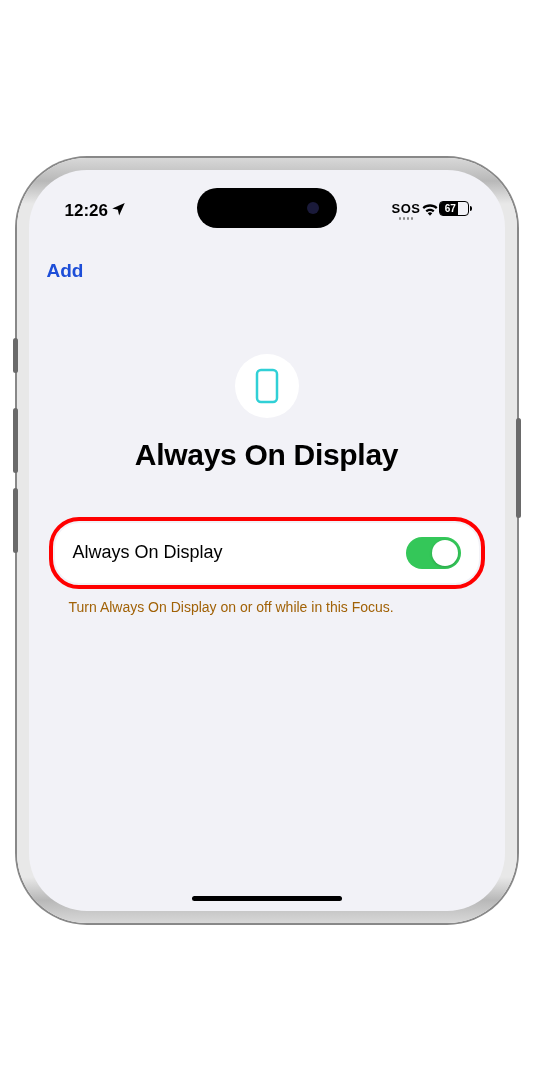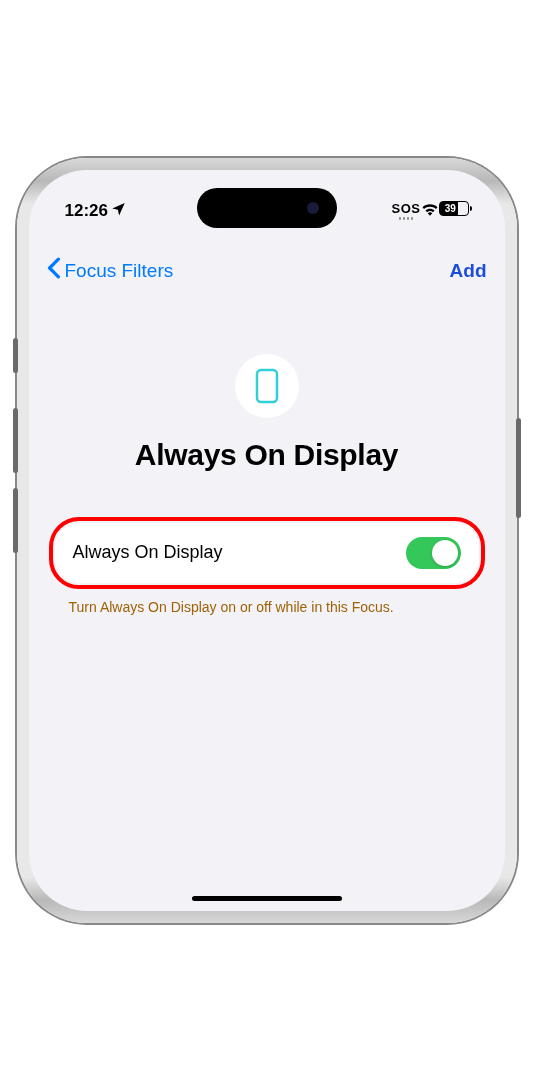--- a/index.html
+++ b/index.html
@@ -261,34 +261,26 @@
               <span></span>
               <span></span>
             </div>
         </div>
         <span>
           <svg width="18" height="14" viewBox="0 0 24 18" fill="#000">
               <path d="M12 18l-3-3.5c1.7-1.5 4.3-1.5 6 0L12 18zm-6-7c3.3-3 8.7-3 12 0l-2 2.3c-2.2-2-5.8-2-8 0L6 11zm-4-4.5c5.5-5 14.5-5 20 0L20 9c-4.4-4-11.6-4-16 0L2 6.5z"></path>
             </svg>
         </span>
         <div class="battery">
-          <div class="battery-fill">39</div>
+          <div class="battery-fill">67</div>
         </div>
       </div>
     </div>
 
     <div class="nav-bar">
-      <div class="nav-back">
-        <span>
-          <svg width="14" height="22" viewBox="0 0 12 20" fill="none" stroke="#007aff" stroke-width="3" stroke-linecap="round" stroke-linejoin="round">
-              <path d="M10 2L2 10l8 8"></path>
-            </svg>
-        </span>
-        <span>Focus Filters</span>
-      </div>
       <div class="nav-add">Add</div>
     </div>
 
     <div class="content">
       <div class="hero">
         <div class="hero-icon">
           <svg width="24" height="36" viewBox="0 0 24 36" fill="none" stroke="#30d0d6" stroke-width="2.5">
               <rect x="2" y="2" width="20" height="32" rx="4"></rect>
             </svg>
         </div>

